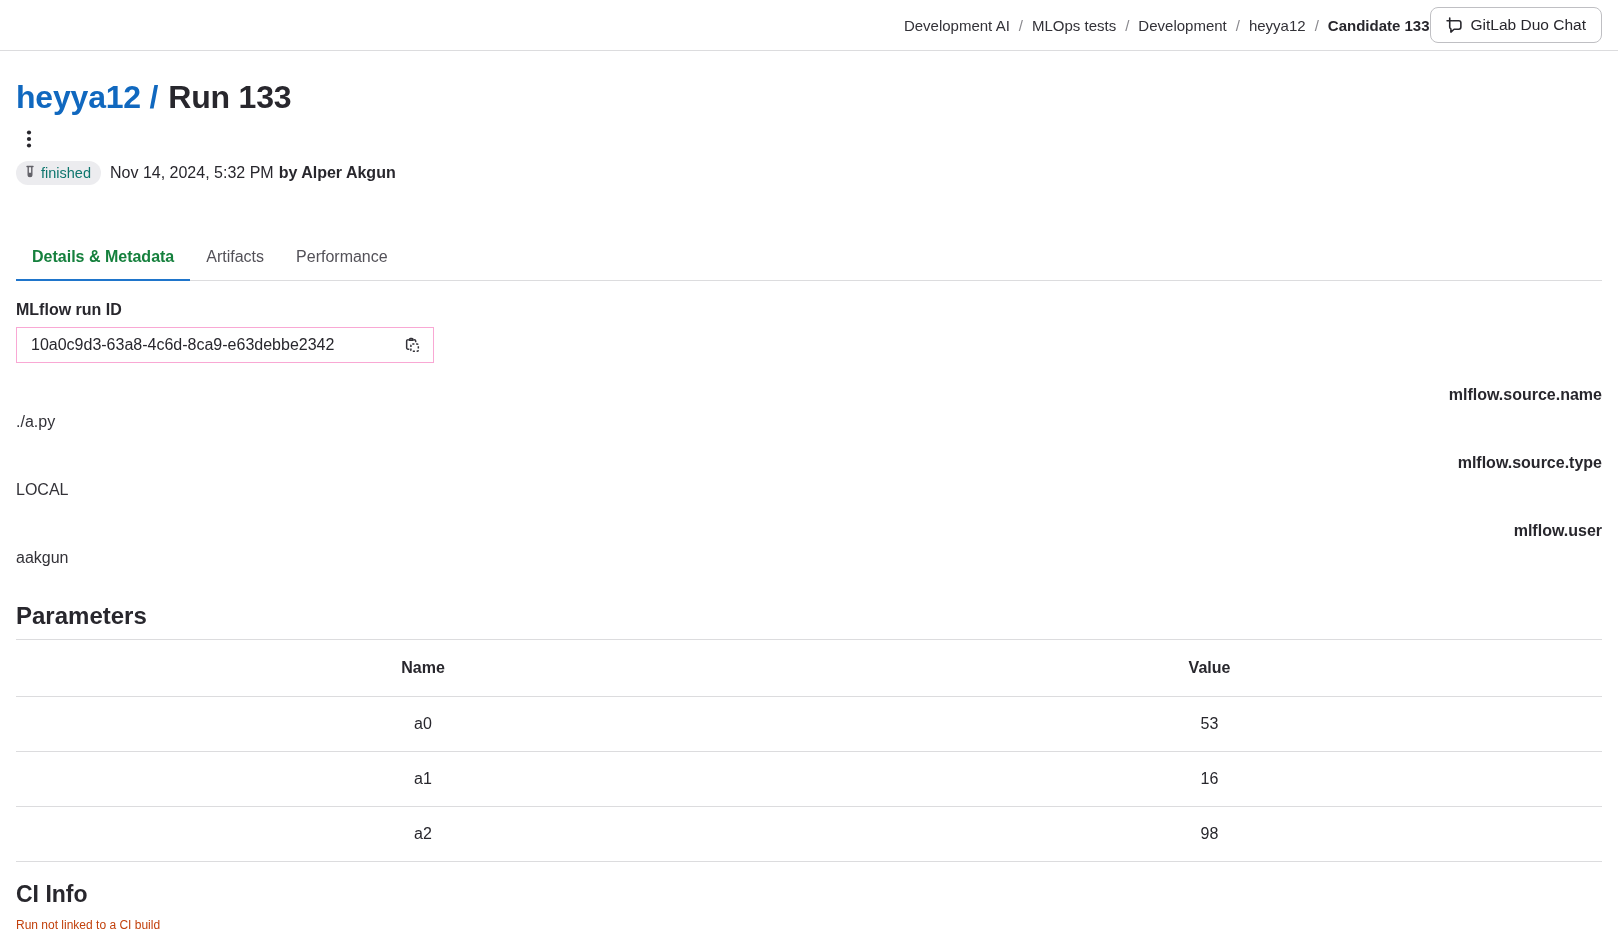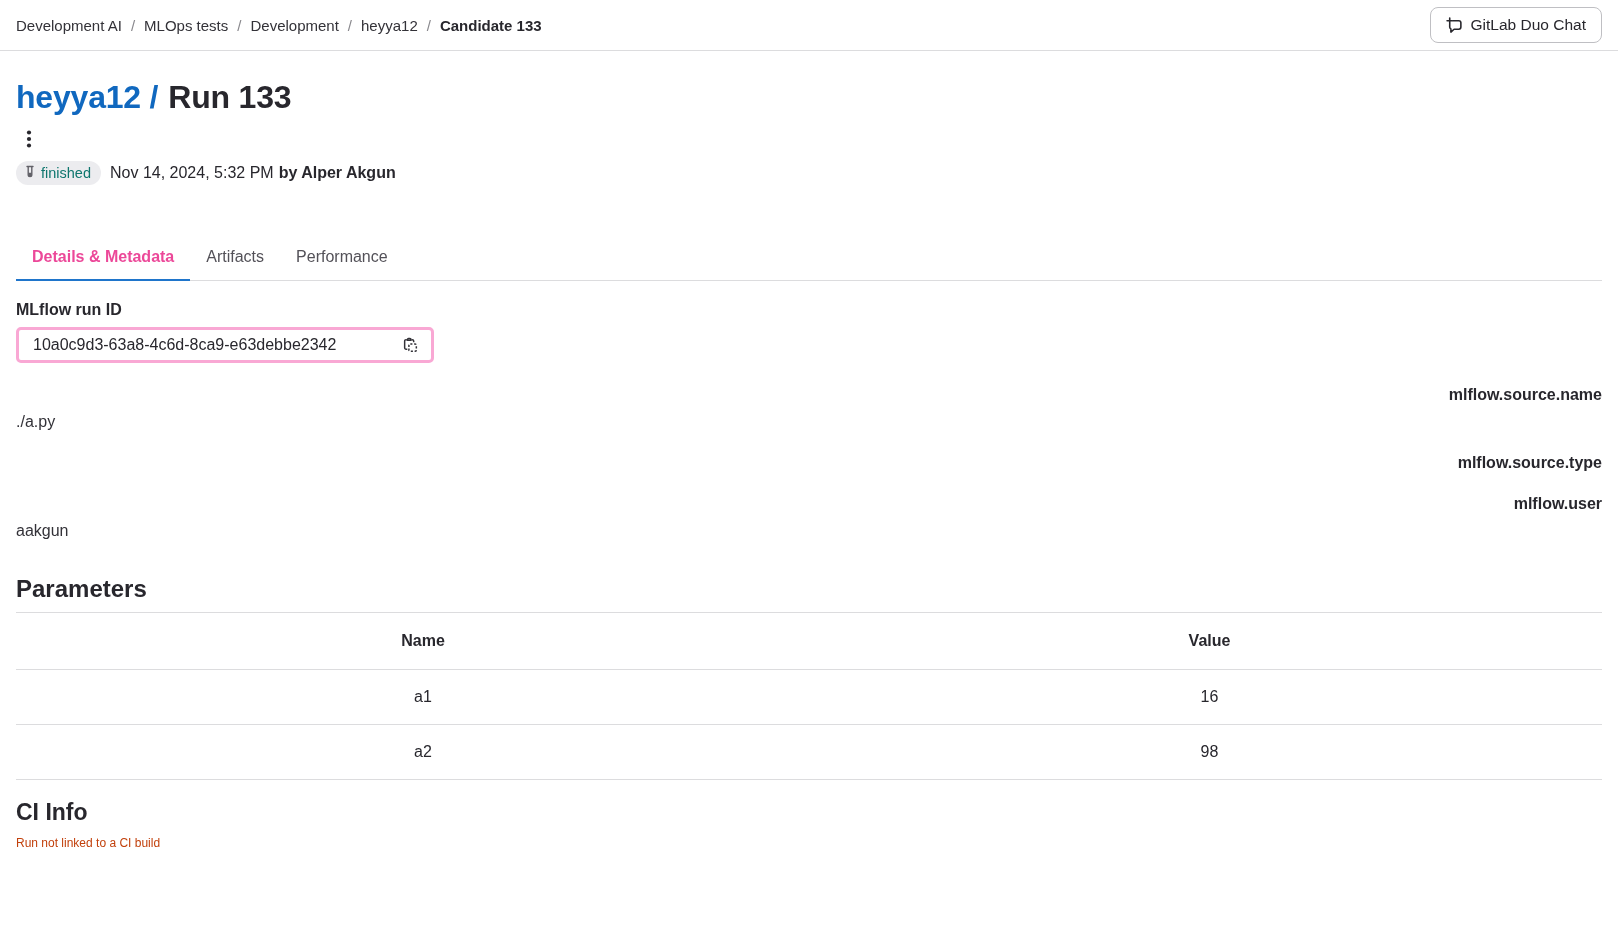--- a/index.html
+++ b/index.html
@@ -6,21 +6,21 @@
   html, body { margin: 0; padding: 0; }
   body {
     width: 1618px; height: 952px;
     font-family: "Liberation Sans", sans-serif;
     color: #28272d; background: #fff;
     overflow: hidden;
   }
   
   .topbar {
     height: 51px; padding: 0 16px;
-    display: flex; align-items: center; justify-content: space-between;
+    display: flex; align-items: center; justify-content: flex-end;
     border-bottom: 1px solid #dcdcde;
   }
   .breadcrumb { display: flex; align-items: center; gap: 9px; font-size: 15px; }
   .breadcrumb a { color: #333238; text-decoration: none; cursor: pointer; }
   .breadcrumb .sep { color: #89888d; }
   .breadcrumb .current { font-weight: 700; color: #28272d; }
   .duo-btn {
     display: inline-flex; align-items: center; gap: 8px;
     height: 36px; padding: 0 15px;
     background: #fff; border: 1px solid #bfbfc3; border-radius: 8px;
@@ -46,30 +46,30 @@
   }
   .meta-date { margin-left: 9px; font-size: 16px; color: #28272d; }
   .meta-author { margin-left: 5px; font-size: 16px; font-weight: 700; color: #28272d; }
   
   .tabs { display: flex; margin-top: 50px; border-bottom: 1px solid #dcdcde; }
   .tab {
     position: relative; padding: 13px 16px 14px;
     font-size: 16px; color: #535158; cursor: pointer; background: none; border: none;
     font-family: inherit;
   }
-  .tab.active { color: #ec4899; font-weight: 700; }
+  .tab.active { color: #15803d; font-weight: 700; }
   .tab.active::after {
     content: ""; position: absolute; left: 0; right: 0; bottom: -1px;
     height: 2px; background: #1f75cb;
   }
   
   .field-label { margin-top: 20px; font-size: 16px; font-weight: 700; color: #28272d; }
   .runid-box {
     margin-top: 8px; width: 418px; height: 36px;
-    border: 3px solid #f9a8d4; border-radius: 5px;
+    border: 1px solid #f9a8d4; border-radius: 0;
     display: flex; align-items: center; padding: 0 8px 0 4px; background: #fff;
   }
   .runid-box input {
     flex: 1; border: none; outline: none; background: transparent;
     font-family: inherit; font-size: 16px; color: #28272d; padding: 0 0 0 10px;
   }
   .copy-btn { border: none; background: none; padding: 4px; cursor: pointer; line-height: 0; }
   .meta-field-label { margin-top: 23px; font-size: 16px; font-weight: 700; text-align: right; }
   .meta-field-value { margin-top: 9px; font-size: 16px; color: #333238; }
   
@@ -164,35 +164,40 @@
             <rect x="6.5" y="6.5" width="7" height="7" rx="1.3" stroke-dasharray="2 1.6" fill="#fff"></rect>
           </svg>
         </span>
       </button>
     </div>
 
     <div class="meta-field-label">mlflow.source.name</div>
     <div class="meta-field-value">./a.py</div>
 
     <div class="meta-field-label">mlflow.source.type</div>
+    <div class="meta-field-value">LOCAL</div>
 
     <div class="meta-field-label">mlflow.user</div>
     <div class="meta-field-value">aakgun</div>
   </div>
 
   <h2 class="section-heading">Parameters</h2>
   <table class="params">
     <thead>
       <tr>
         <th>Name</th>
         <th>Value</th>
       </tr>
     </thead>
     <tbody>
       <tr>
+        <td>a0</td>
+        <td>53</td>
+      </tr>
+      <tr>
         <td>a1</td>
         <td>16</td>
       </tr>
       <tr>
         <td>a2</td>
         <td>98</td>
       </tr>
     </tbody>
   </table>
 

